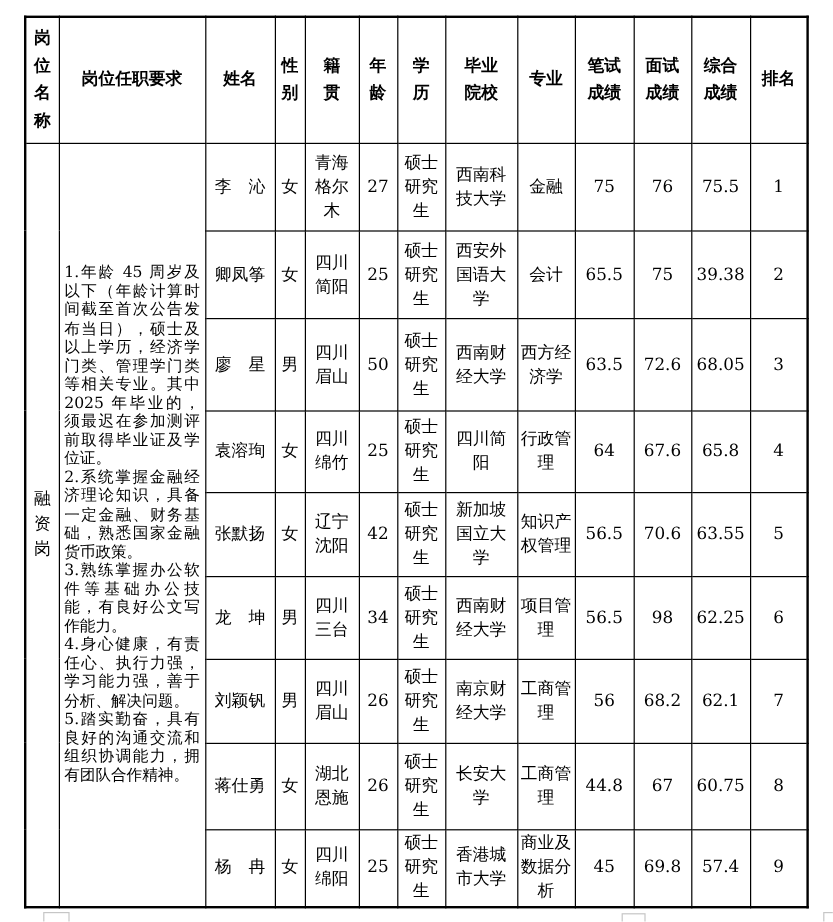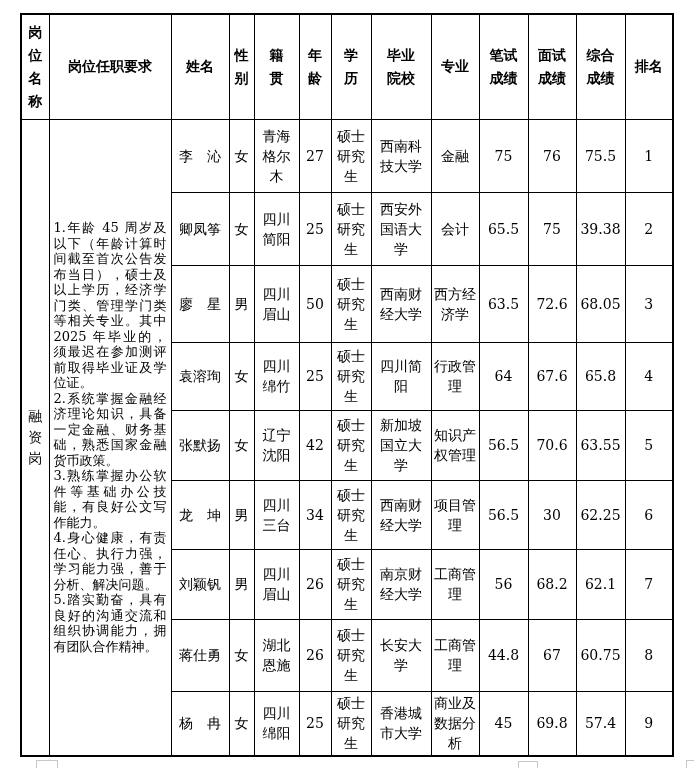--- a/index.html
+++ b/index.html
@@ -175,21 +175,21 @@
         </tr>
         <tr style="height: 69px;">
           <td>龙　坤</td>
           <td>男</td>
           <td>四川三台</td>
           <td>34</td>
           <td>硕士研究生</td>
           <td>西南财经大学</td>
           <td>项目管理</td>
           <td>56.5</td>
-          <td>30</td>
+          <td>98</td>
           <td>62.25</td>
           <td>6</td>
         </tr>
         <tr style="height: 70px;">
           <td>刘颖钒</td>
           <td>男</td>
           <td>四川眉山</td>
           <td>26</td>
           <td>硕士研究生</td>
           <td>南京财经大学</td>

